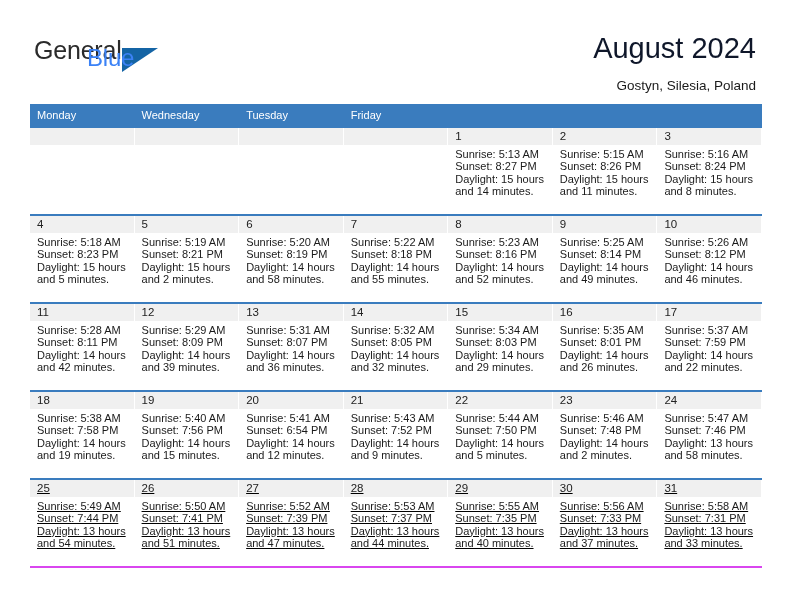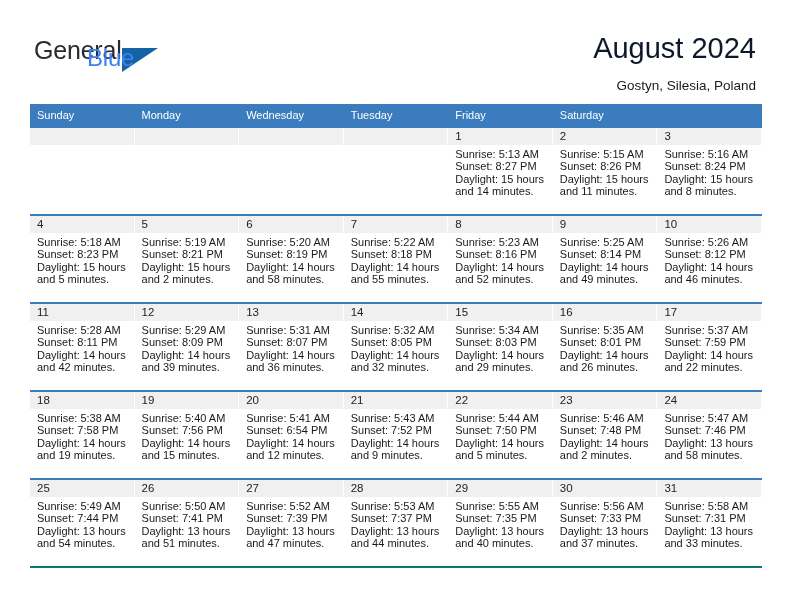--- a/index.html
+++ b/index.html
@@ -103,21 +103,22 @@
     padding-left: 7px;
     white-space: nowrap;
     overflow: hidden;
   }
   .week {
     display: flex;
     border-top: 2px solid #3a7cbe;
     height: 86px;
   }
   .week:last-child {
-    border-bottom: 2px solid #0f766e;
+    border-bottom: 2px solid #d946ef;
+    text-decoration: underline;
   }
   .day {
     flex: 0 0 104.57px;
     width: 104.57px;
     box-sizing: border-box;
     position: relative;
     background: #ffffff;
     border-right: 1px solid #ffffff;
   }
   .day-num-band {
@@ -153,26 +154,24 @@
       <span class="logo-triangle"></span>
       <span class="logo-blue">Blue</span>
     </div>
     <div class="title">August 2024</div>
     <div class="subtitle">Gostyn, Silesia, Poland</div>
   </div>
 
   <div class="calendar">
 
     <div class="weekdays">
-      <div class="weekday">Sunday</div>
       <div class="weekday">Monday</div>
       <div class="weekday">Wednesday</div>
       <div class="weekday">Tuesday</div>
       <div class="weekday">Friday</div>
-      <div class="weekday">Saturday</div>
     </div>
 
     <div class="week">
       <div class="day empty">
         <div class="day-num-band"></div>
         <div class="day-info">
           <div></div>
           <div></div>
           <div></div>
           <div></div>

